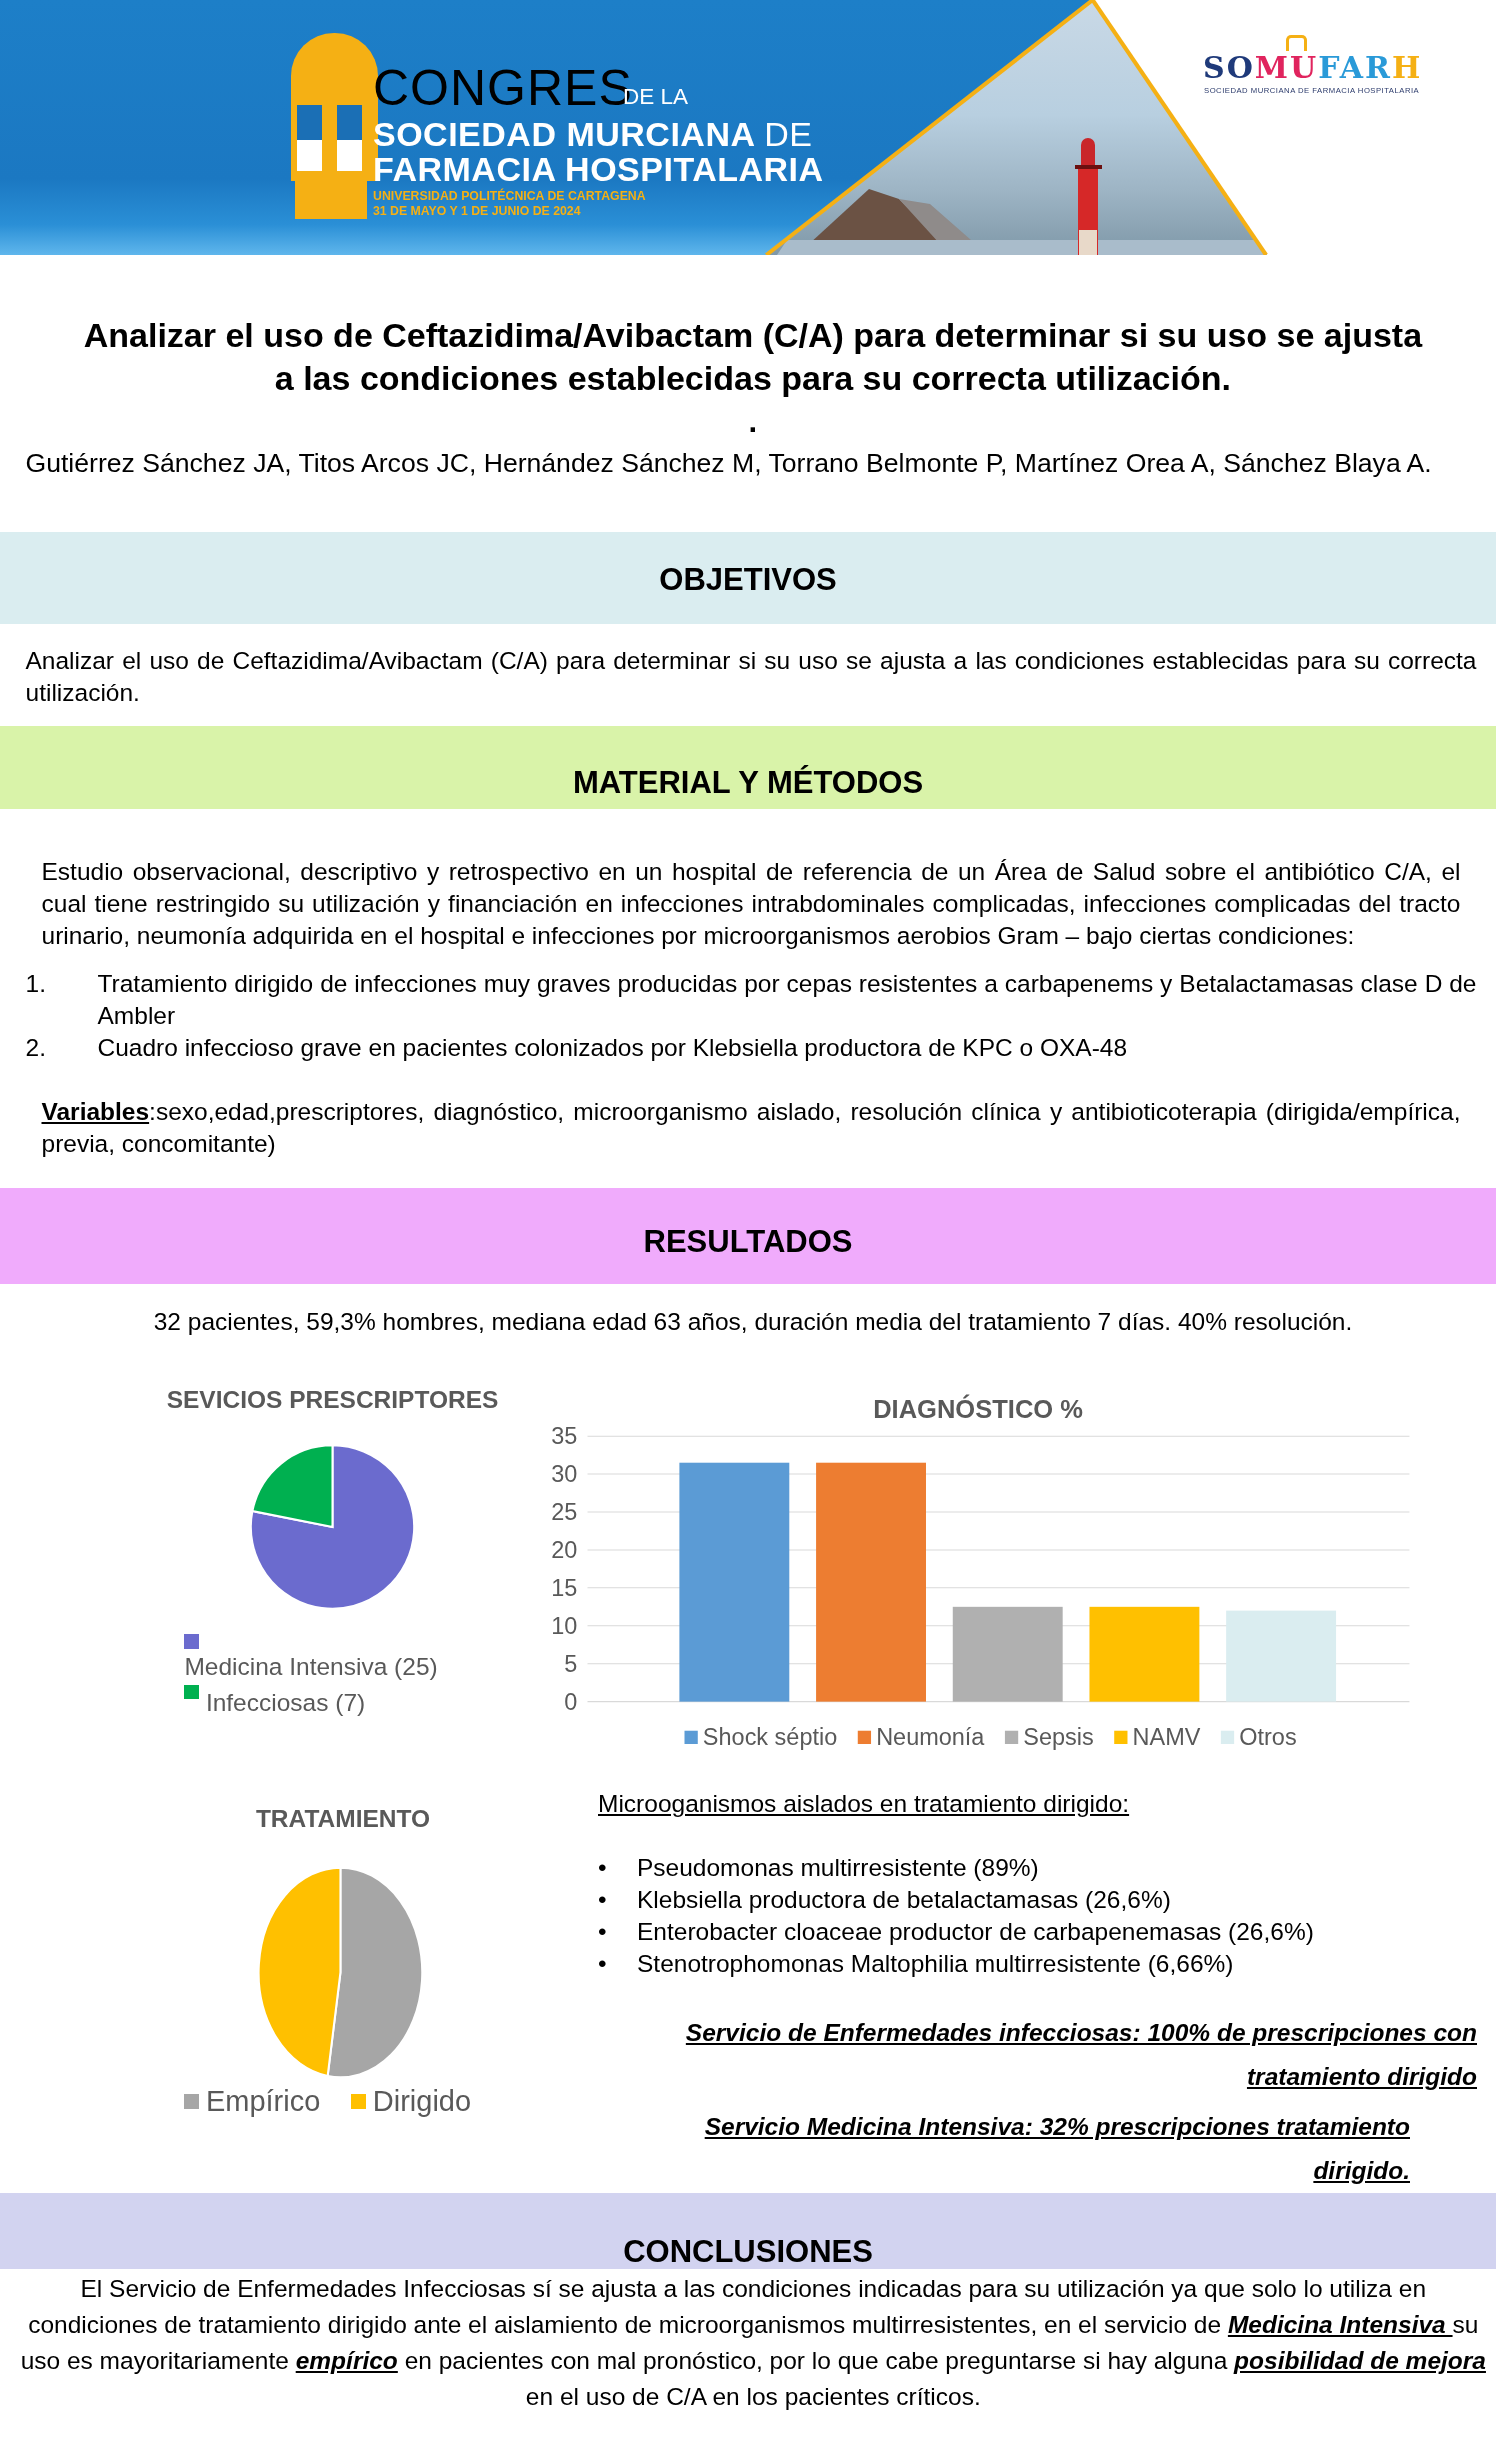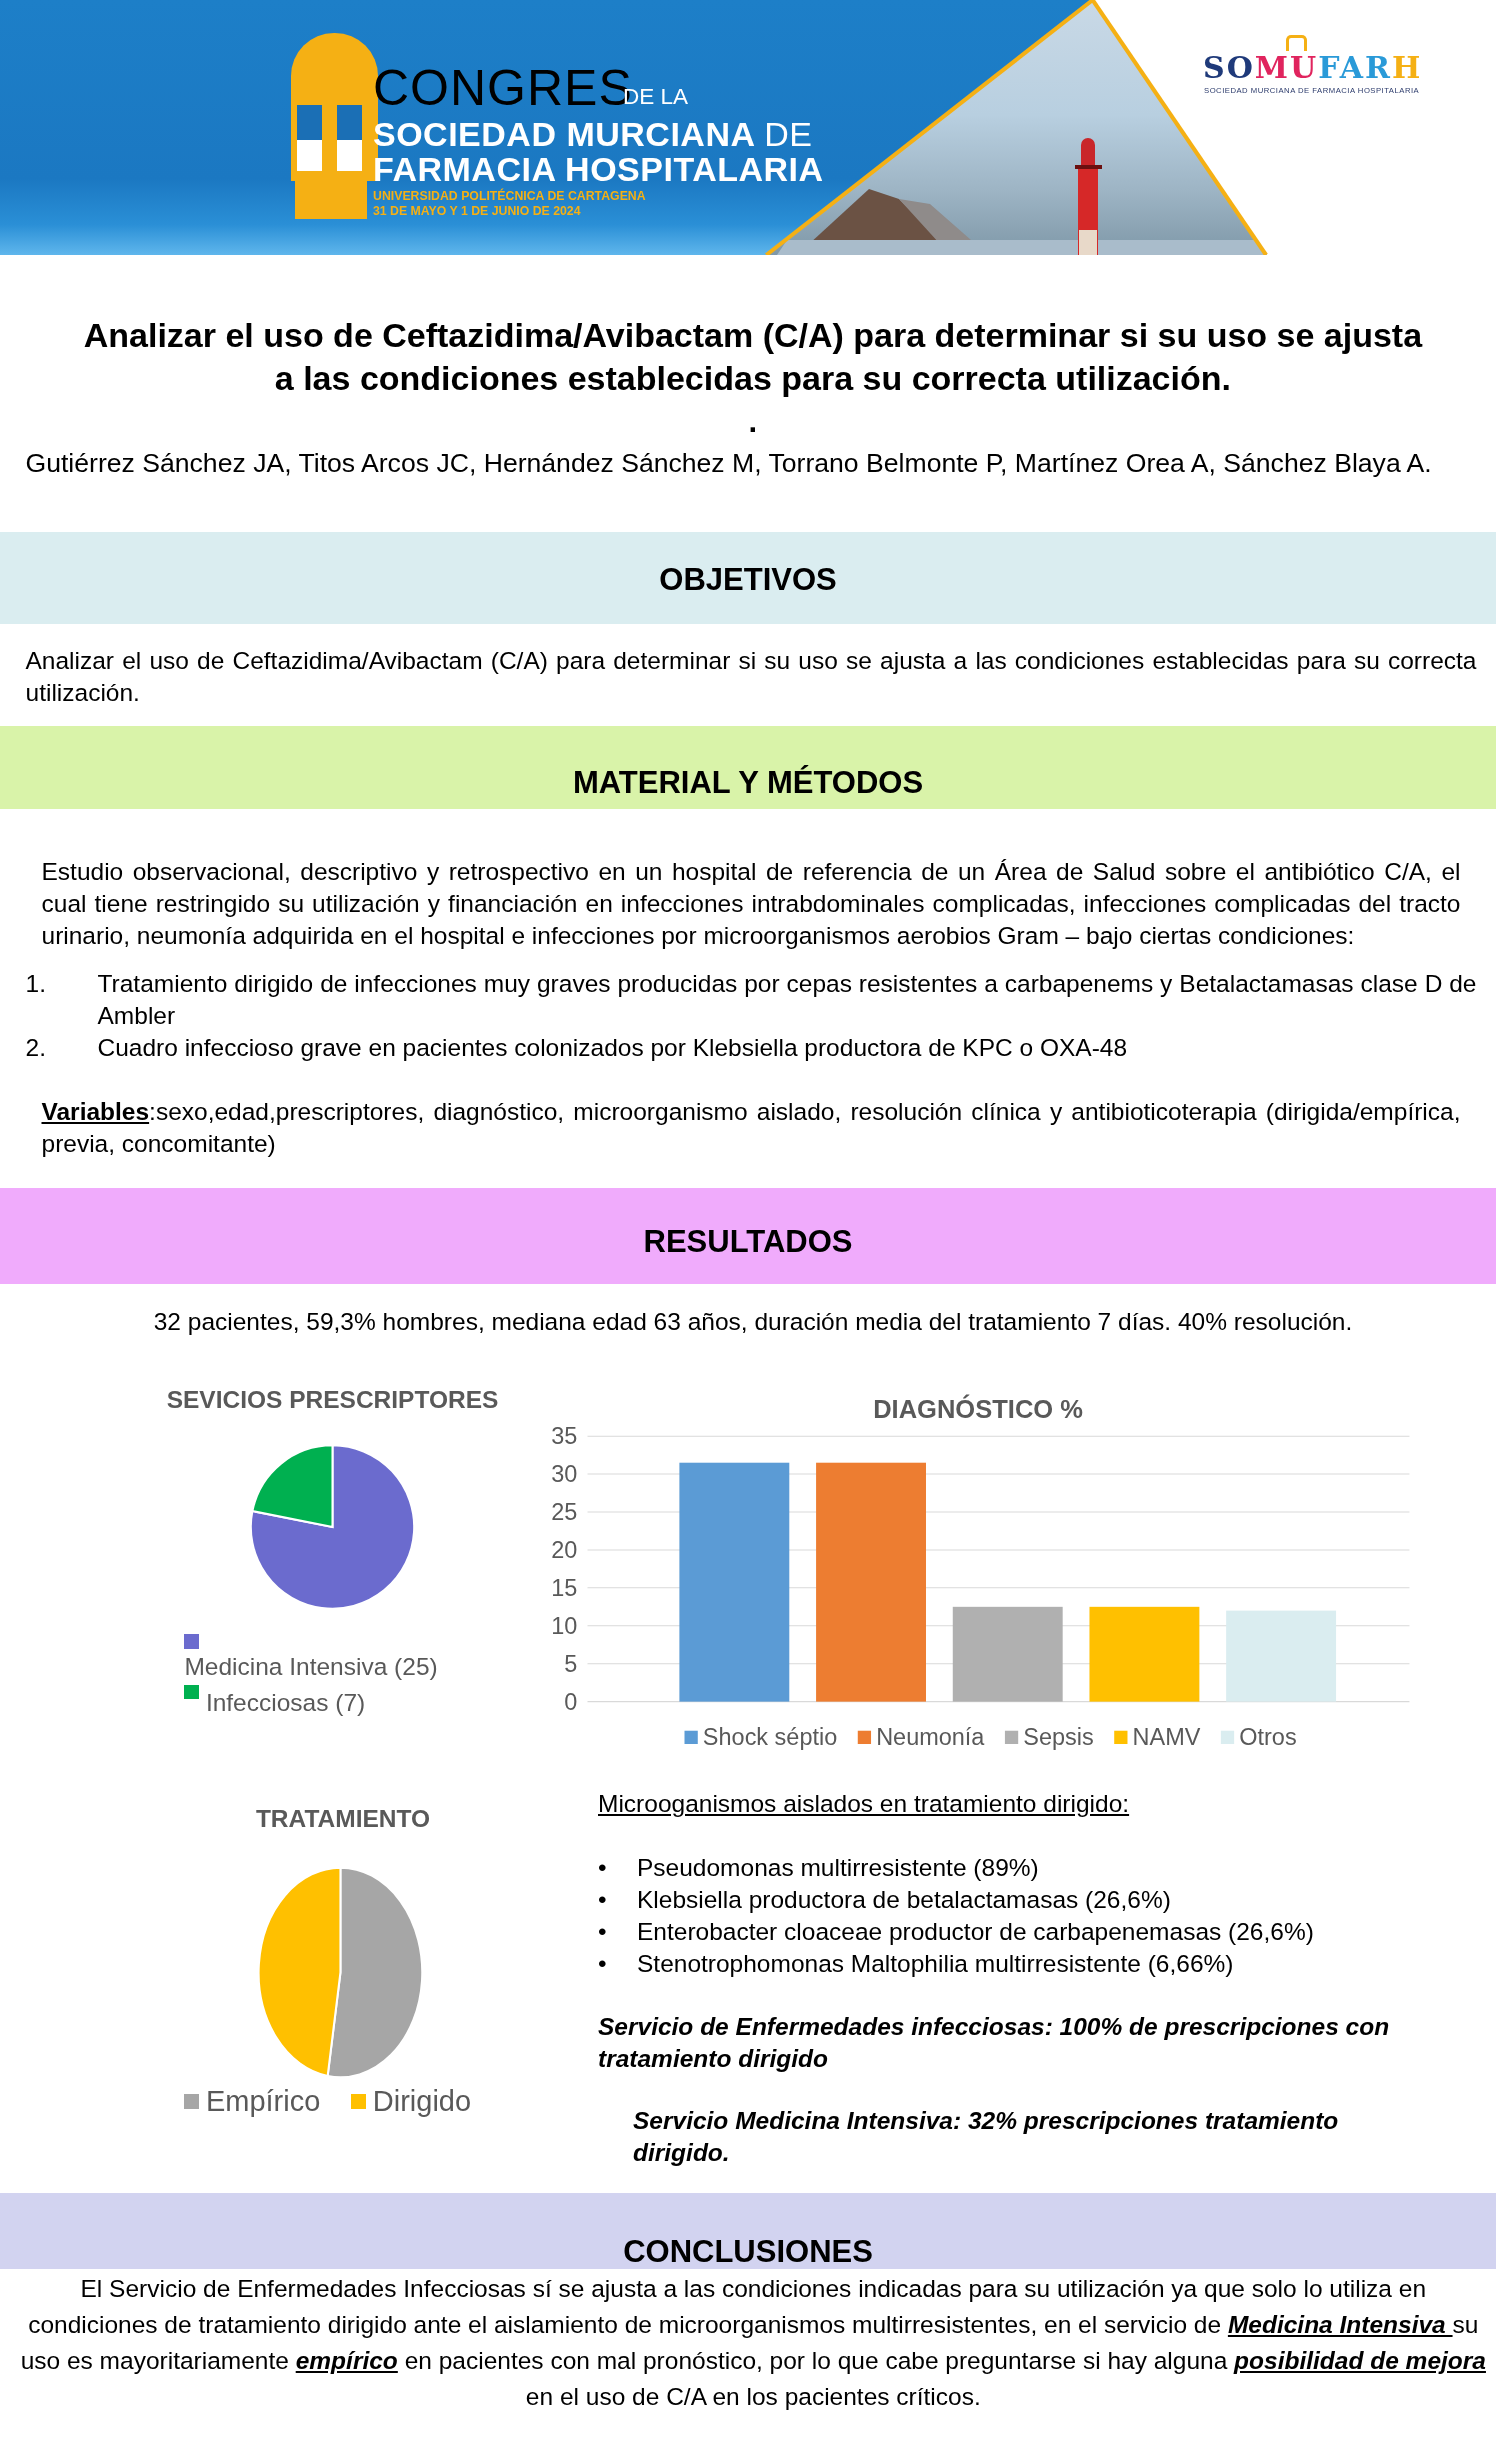--- a/index.html
+++ b/index.html
@@ -44,21 +44,21 @@
   .para p{margin:16px;}
   .ol-item{display:flex;}
   .ol-num{width:72px;flex:none;}
   .ul{text-decoration:underline;font-weight:bold;}
 
   .chart-title{font-weight:bold;color:#595959;text-align:center;}
   .legend-txt{color:#595959;}
   .bullets{left:598px;width:869px;font-size:24.5px;line-height:32px;}
   .bullets .li{display:flex;}
   .bullets .bul{width:39px;flex:none;}
-  .service-note{text-align:left;font-weight:bold;font-style:italic;font-size:24.5px;line-height:32px;}
+  .service-note{text-align:right;font-weight:bold;font-style:italic;text-decoration:underline;font-size:24.5px;line-height:44px;}
   .concl{left:15.3px;width:1476px;font-size:24.5px;line-height:36px;text-align:center;}
   .concl .em{font-weight:bold;font-style:italic;text-decoration:underline;}
 </style>
 </head>
 <body>
 
 <div id="banner" class="abs">
   <div class="sea"></div>
   <div class="white"></div>
   <div class="photo"></div>

